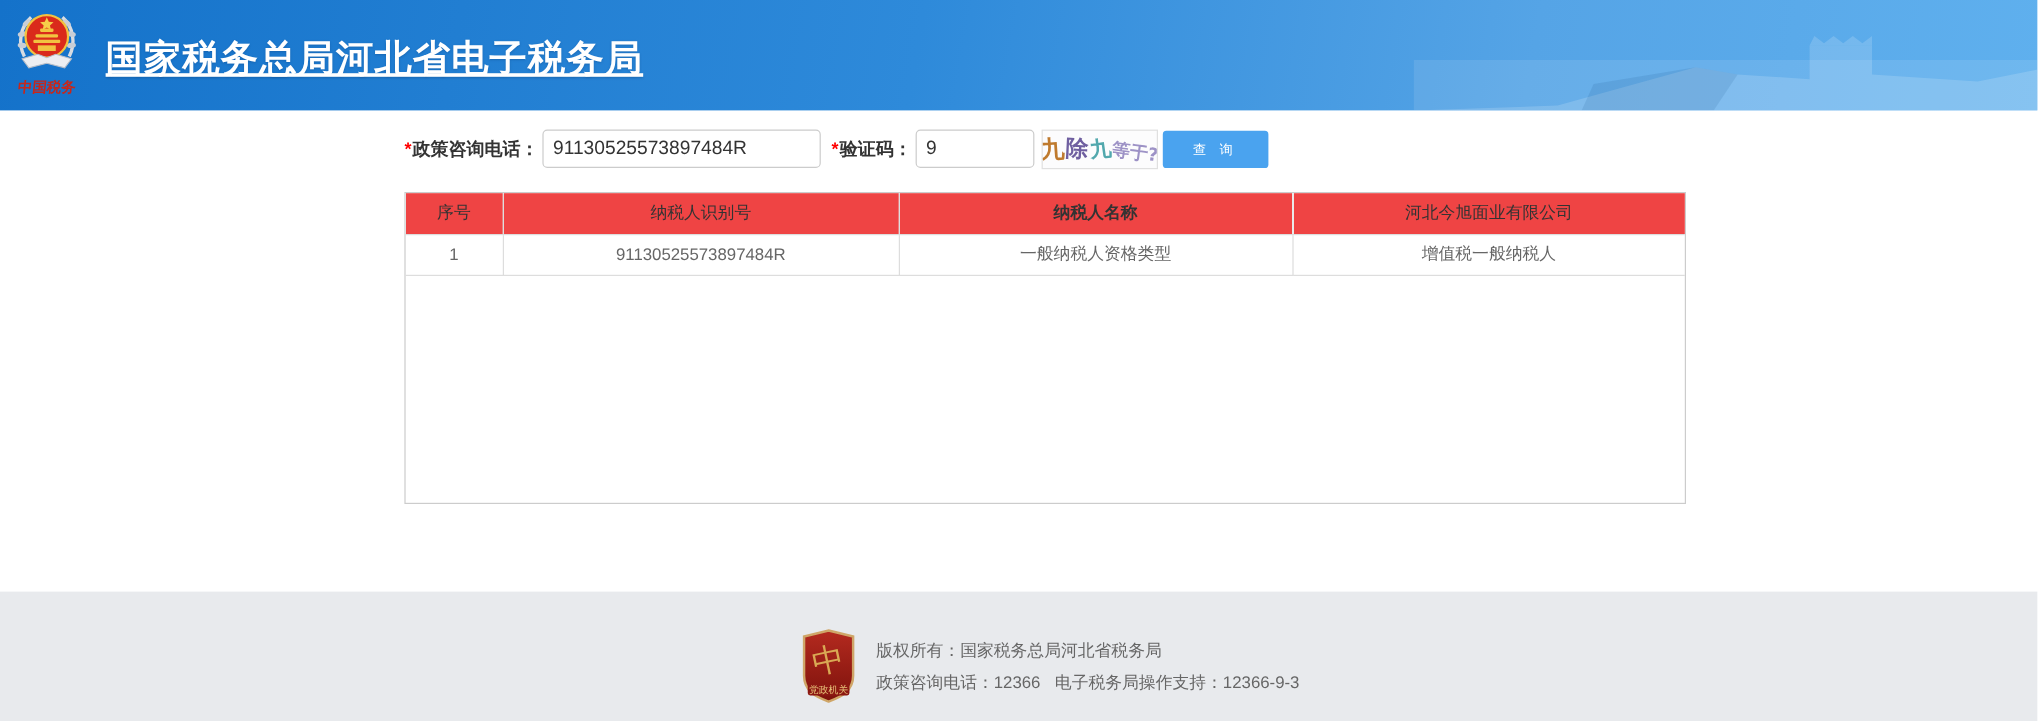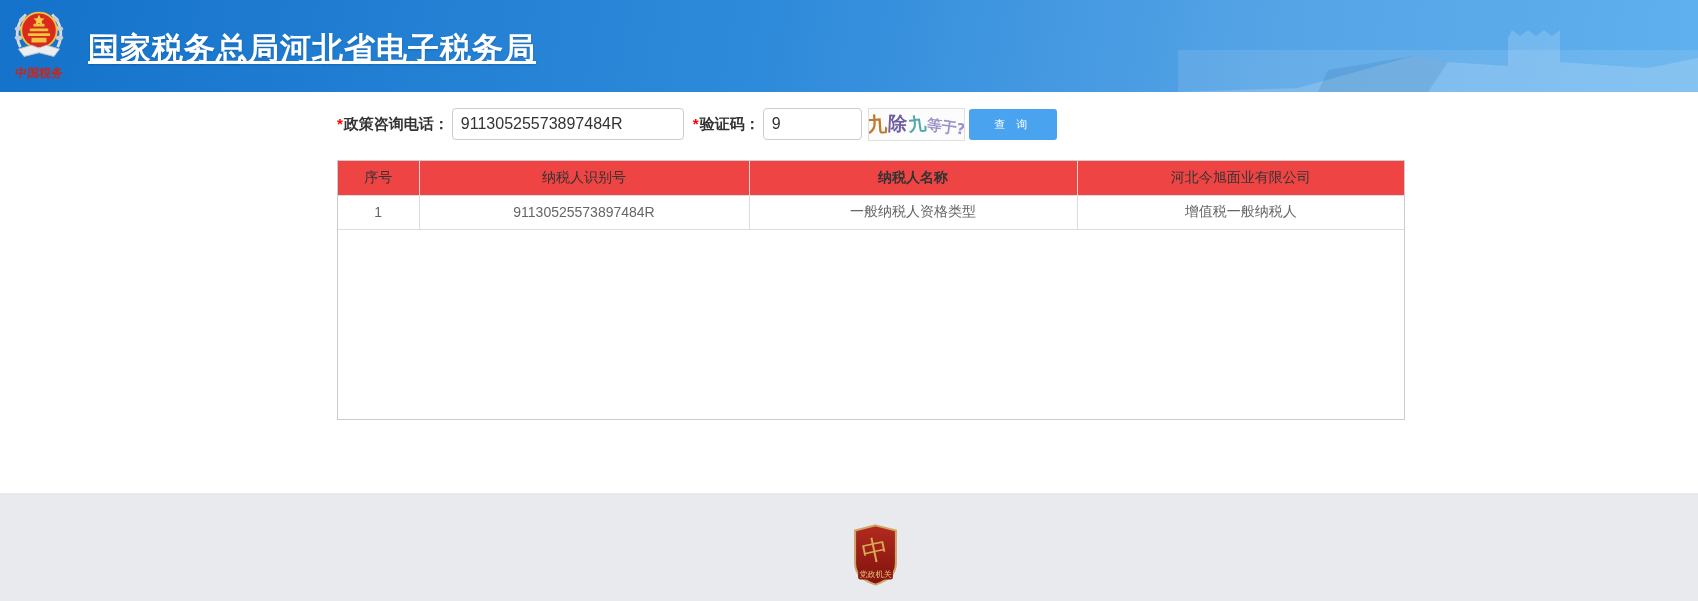--- a/index.html
+++ b/index.html
@@ -153,14 +153,18 @@
         <linearGradient id="bg-red" x1="0" y1="0" x2="0" y2="1">
           <stop offset="0" stop-color="#b42a1f"></stop>
           <stop offset="1" stop-color="#7d120c"></stop>
         </linearGradient>
       </defs>
       <path d="M23 1 L43 6 L43 38 C43 50 34 55 23 59 C12 55 3 50 3 38 L3 6 Z" fill="url(#bg-red)" stroke="#cfa668" stroke-width="2"></path>
       <text x="23" y="34" text-anchor="middle" font-size="26" font-family="DejaVu Serif, serif" fill="#d9a954" transform="rotate(-12 23 27)">中</text>
       <rect x="6" y="44" width="34" height="10" rx="2" fill="#8c1812"></rect>
       <text x="23" y="52" text-anchor="middle" font-size="8" font-family="DejaVu Sans, sans-serif" fill="#e6c078">党政机关</text>
     </svg>
+    <div class="footer-text">
+      <div>版权所有：国家税务总局河北省税务局</div>
+      <div><span>政策咨询电话：12366</span><span class="sup-gap"></span><span>电子税务局操作支持：12366-9-3</span></div>
+    </div>
   </div>
 </div>
 
 </body></html>

